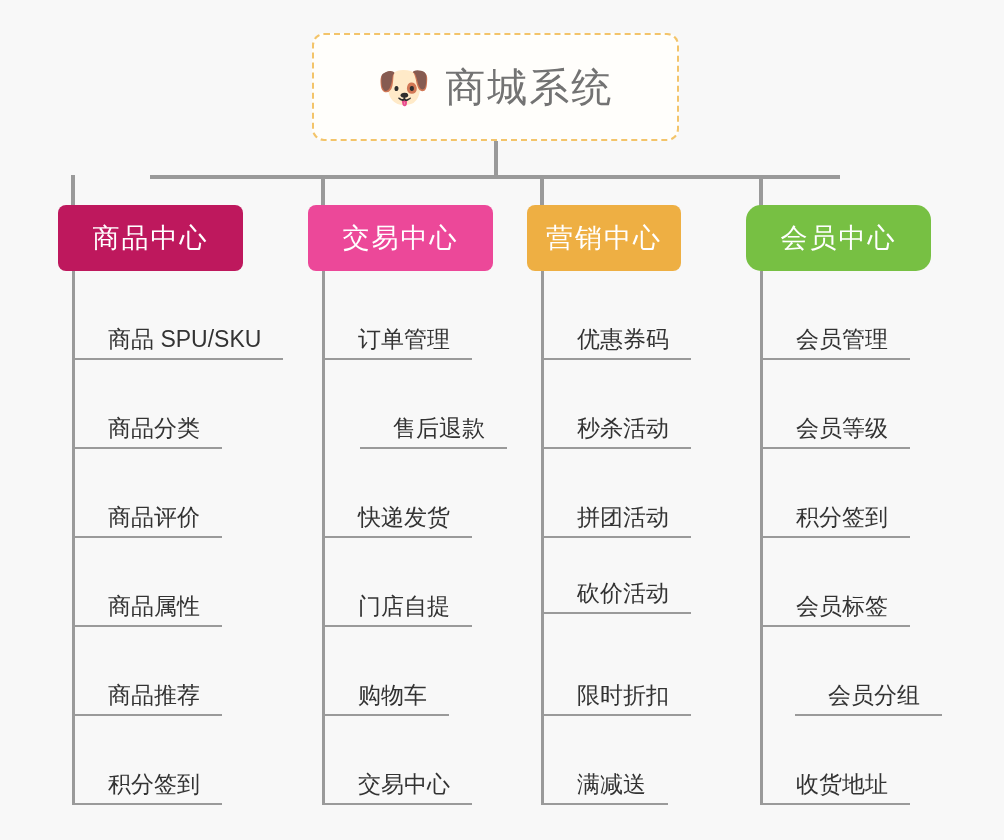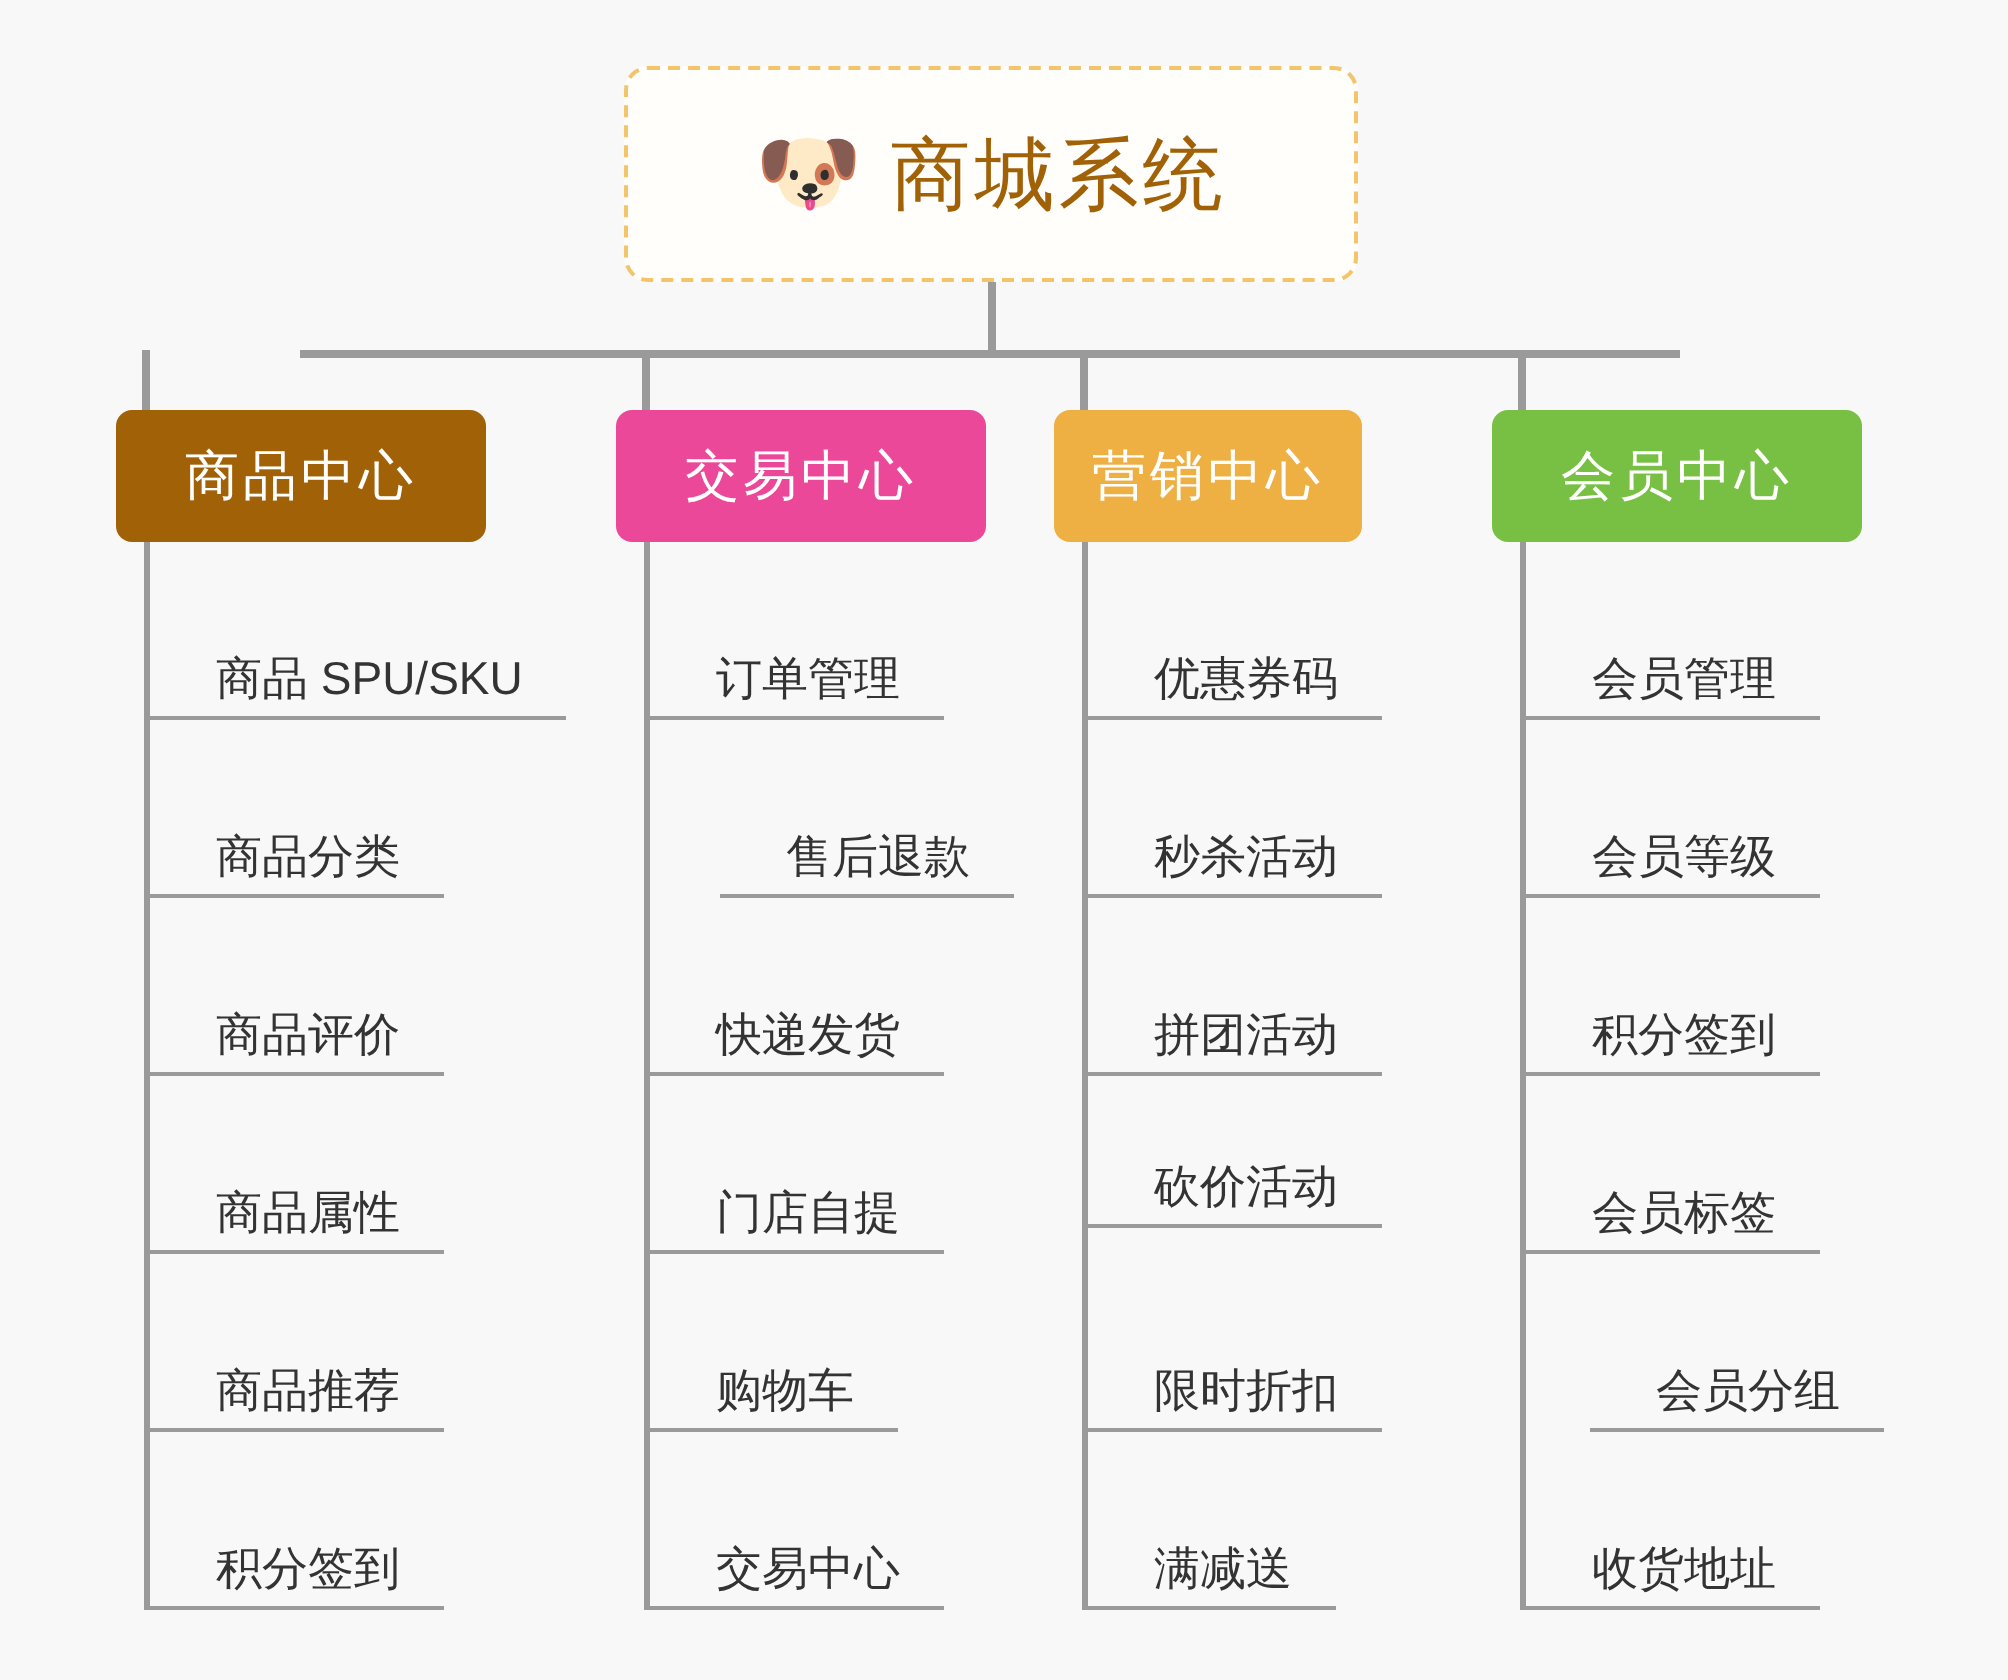--- a/index.html
+++ b/index.html
@@ -24,21 +24,21 @@
     display:flex;align-items:center;justify-content:center;
     gap:14px;
   }
   .root-emoji{
     font-size:43px;line-height:1;
     display:block;
     filter:none;
   }
   .root-title{
     font-size:40px;
-    color:#a16207;
+    color:#737373;
     letter-spacing:2px;
     white-space:nowrap;
   }
 
   
   .conn{position:absolute;background:#9a9a9a;}
   .conn-v-root{left:494px;top:141px;width:4px;height:37px;}
   .conn-h{left:150px;top:175px;width:690px;height:4px;}
   .conn-v-drop{top:175px;width:4px;height:32px;}
 
@@ -93,21 +93,21 @@
   <div class="conn conn-v-root"></div>
   <div class="conn conn-h"></div>
 
   <div id="drops">
       <div class="conn conn-v-drop" style="left: 71px;"></div>
       <div class="conn conn-v-drop" style="left: 321px;"></div>
       <div class="conn conn-v-drop" style="left: 540px;"></div>
       <div class="conn conn-v-drop" style="left: 759px;"></div>
     </div>
   <div id="branches">
-      <div class="cat-box" style="left: 58px; width: 185px; background: #a16207;">
+      <div class="cat-box" style="left: 58px; width: 185px; background: #be185d;">
         <span>商品中心</span>
       </div>
       <div class="branch" style="left: 72px; height: 534px;">
         <div class="trunk" style="height: 534px;"></div>
         <div class="leaf" style="top: 0px;">
           <div class="leaf-inner">商品 SPU/SKU</div>
         </div>
         <div class="leaf" style="top: 89px;">
           <div class="leaf-inner">商品分类</div>
         </div>
@@ -165,21 +165,21 @@
         <div class="leaf" style="top: 254px;">
           <div class="leaf-inner">砍价活动</div>
         </div>
         <div class="leaf" style="top: 356px;">
           <div class="leaf-inner">限时折扣</div>
         </div>
         <div class="leaf" style="top: 445px;">
           <div class="leaf-inner">满减送</div>
         </div>
       </div>
-      <div class="cat-box" style="left: 746px; width: 185px; background: rgb(119, 192, 67);">
+      <div class="cat-box" style="left: 746px; width: 185px; background: rgb(119, 192, 67); border-radius: 15px;">
         <span>会员中心</span>
       </div>
       <div class="branch" style="left: 760px; height: 534px;">
         <div class="trunk" style="height: 534px;"></div>
         <div class="leaf" style="top: 0px;">
           <div class="leaf-inner">会员管理</div>
         </div>
         <div class="leaf" style="top: 89px;">
           <div class="leaf-inner">会员等级</div>
         </div>

